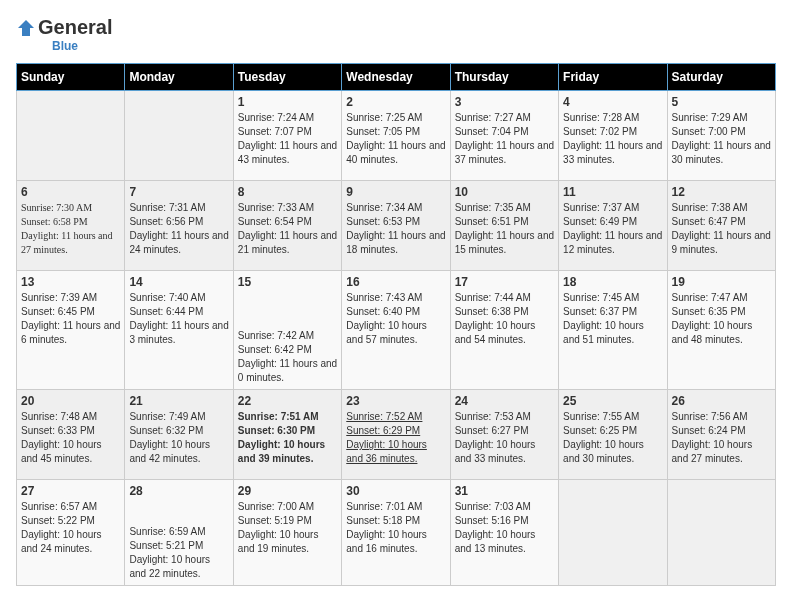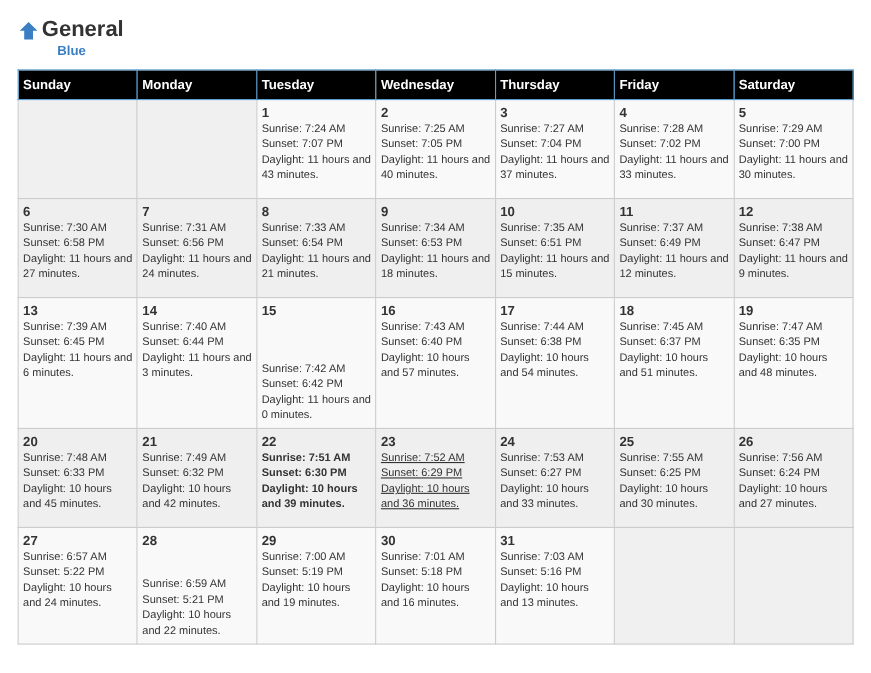--- a/index.html
+++ b/index.html
@@ -137,21 +137,21 @@
         <td>
           <span class="day-num">5</span>
           <div class="cell-text" style="white-space: pre-line;">Sunrise: 7:29 AM
 Sunset: 7:00 PM
 Daylight: 11 hours and 30 minutes.</div>
         </td>
       </tr>
       <tr>
         <td>
           <span class="day-num">6</span>
-          <div class="cell-text" style="white-space: pre-line;">Sunrise: 7:30 AM
+          <div class="cell-text" style="white-space: pre-line; font-family: Liberation Serif, serif;">Sunrise: 7:30 AM
 Sunset: 6:58 PM
 Daylight: 11 hours and 27 minutes.</div>
         </td>
         <td>
           <span class="day-num">7</span>
           <div class="cell-text" style="white-space: pre-line;">Sunrise: 7:31 AM
 Sunset: 6:56 PM
 Daylight: 11 hours and 24 minutes.</div>
         </td>
         <td>

